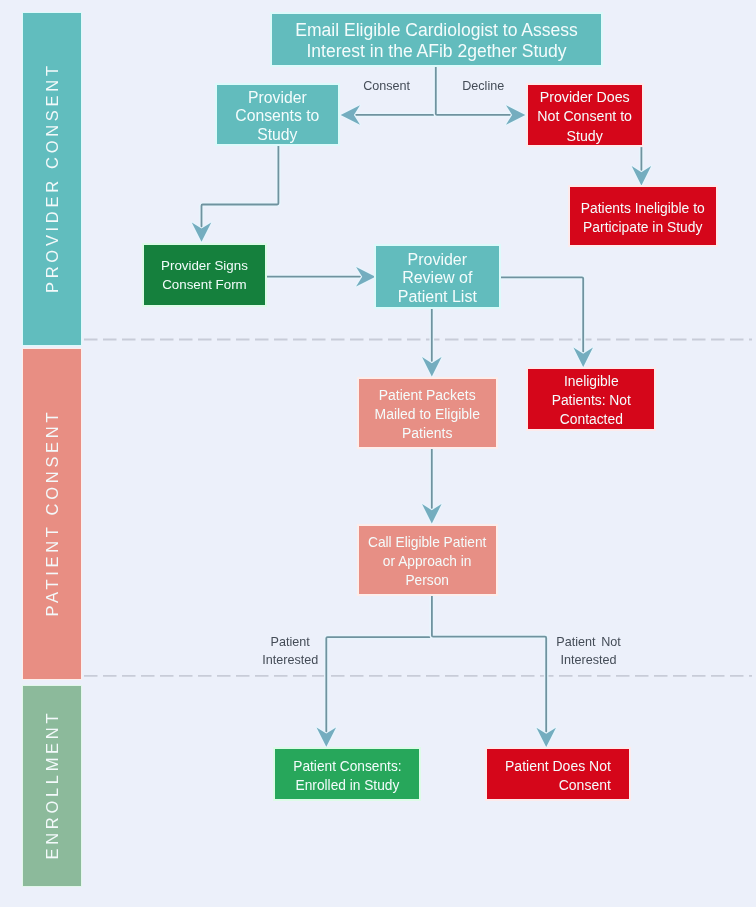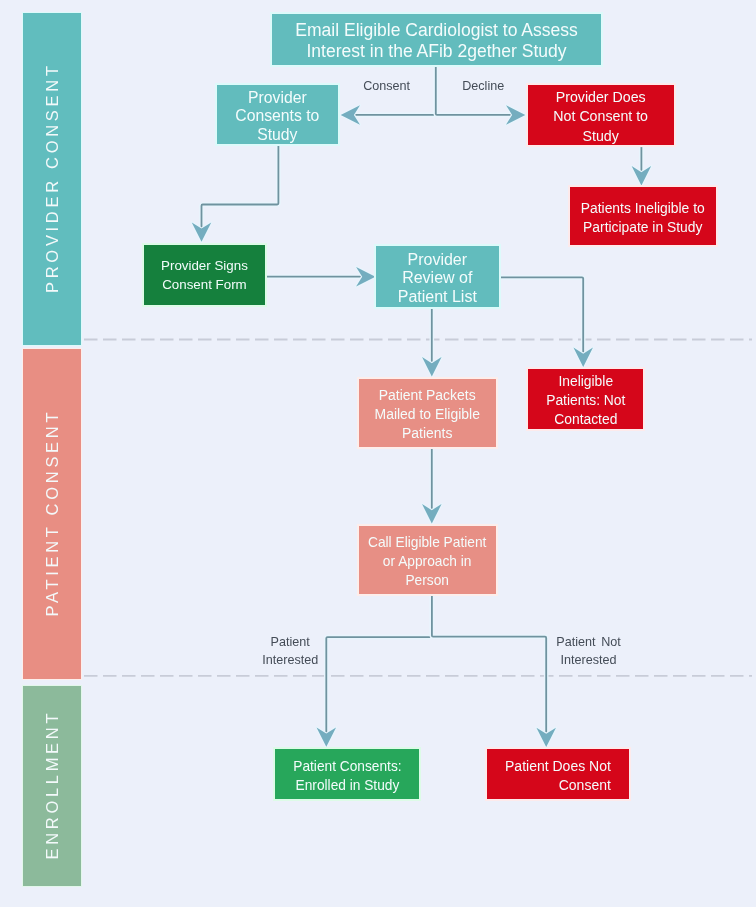--- a/index.html
+++ b/index.html
@@ -93,33 +93,33 @@
     </div>
     <div class="band" style="left: 22.4px; top: 685.4px; width: 59.4px; height: 202.1px; background: rgb(140, 186, 155); box-sizing: border-box; border: 1.7px solid rgb(226, 247, 234);">
       <span class="band-label">ENROLLMENT</span>
     </div>
     <div class="node" style="left: 269.8px; top: 12.1px; width: 333.5px; height: 54.5px; background: rgb(98, 188, 189); border: 2px solid rgb(221, 250, 250); font-size: 17.55px; line-height: 20.8px;">
       <span style="position: relative; top: 1.4px;">Email Eligible Cardiologist to Assess<br>Interest in the AFib 2gether Study</span>
     </div>
     <div class="node" style="left: 215px; top: 83.2px; width: 124.7px; height: 62.4px; background: rgb(98, 188, 189); border: 2px solid rgb(221, 250, 250); font-size: 15.75px; line-height: 18.3px;">
       <span style="position: relative; top: 2px;">Provider<br>Consents to<br>Study</span>
     </div>
-    <div class="node" style="left: 525.7px; top: 82.9px; width: 150px; height: 64.2px; background: rgb(213, 6, 26); border: 2px solid rgb(253, 234, 235); font-size: 14.2px; line-height: 19.1px;">
+    <div class="node" style="left: 525.7px; top: 82.9px; width: 118px; height: 64.2px; background: rgb(213, 6, 26); border: 2px solid rgb(253, 234, 235); font-size: 14.2px; line-height: 19.1px;">
       <span style="position: relative; top: 2px;">Provider Does<br>Not Consent to<br>Study</span>
     </div>
     <div class="node" style="left: 567.7px; top: 185.4px; width: 150.1px; height: 62px; background: rgb(213, 6, 26); border: 2px solid rgb(253, 234, 235); font-size: 13.85px; line-height: 19.1px;">
       <span style="position: relative; top: 2px;">Patients Ineligible to<br>Participate in Study</span>
     </div>
     <div class="node" style="left: 141.9px; top: 242.9px; width: 125.1px; height: 63.8px; background: #15803d; border: 2px solid rgb(221, 251, 231); font-size: 13.35px; line-height: 18.9px;">
       <span style="position: relative; top: 1.2px;">Provider Signs<br>Consent Form</span>
     </div>
     <div class="node" style="left: 373.6px; top: 243.8px; width: 127.4px; height: 64.8px; background: rgb(98, 188, 189); border: 2px solid rgb(221, 250, 250); font-size: 16px; line-height: 18.7px;">
       <span style="position: relative; top: 2.6px;">Provider<br>Review of<br>Patient List</span>
     </div>
-    <div class="node" style="left: 526.3px; top: 367px; width: 119px; height: 63.9px; background: rgb(213, 6, 26); border: 2px solid rgb(253, 234, 235); font-size: 13.85px; line-height: 19.1px;">
+    <div class="node" style="left: 526.3px; top: 367px; width: 130px; height: 63.9px; background: rgb(213, 6, 26); border: 2px solid rgb(253, 234, 235); font-size: 13.85px; line-height: 19.1px;">
       <span style="position: relative; top: 2px;">Ineligible<br>Patients: Not<br>Contacted</span>
     </div>
     <div class="node" style="left: 356.6px; top: 523.5px; width: 141.2px; height: 72.4px; background: rgb(231, 143, 133); border: 2px solid rgb(253, 238, 235); font-size: 13.75px; line-height: 19.1px;">
       <span style="position: relative; top: 2px;">Call Eligible Patient<br>or Approach in<br>Person</span>
     </div>
     <div class="node" style="left: 356.6px; top: 376.6px; width: 141.3px; height: 72.3px; background: rgb(231, 143, 133); border: 2px solid rgb(253, 238, 235); font-size: 13.95px; line-height: 19.1px;">
       <span style="position: relative; top: 2px;">Patient Packets<br>Mailed to Eligible<br>Patients</span>
     </div>
     <div class="node" style="left: 256.4px; top: 747px; width: 148.1px; height: 54px; background: rgb(39, 167, 91); border: 2px solid rgb(221, 251, 231); font-size: 13.73px; line-height: 19.1px; margin-left: 17px;">
       <span style="position: relative; top: 2px;">Patient Consents:<br>Enrolled in Study</span>

